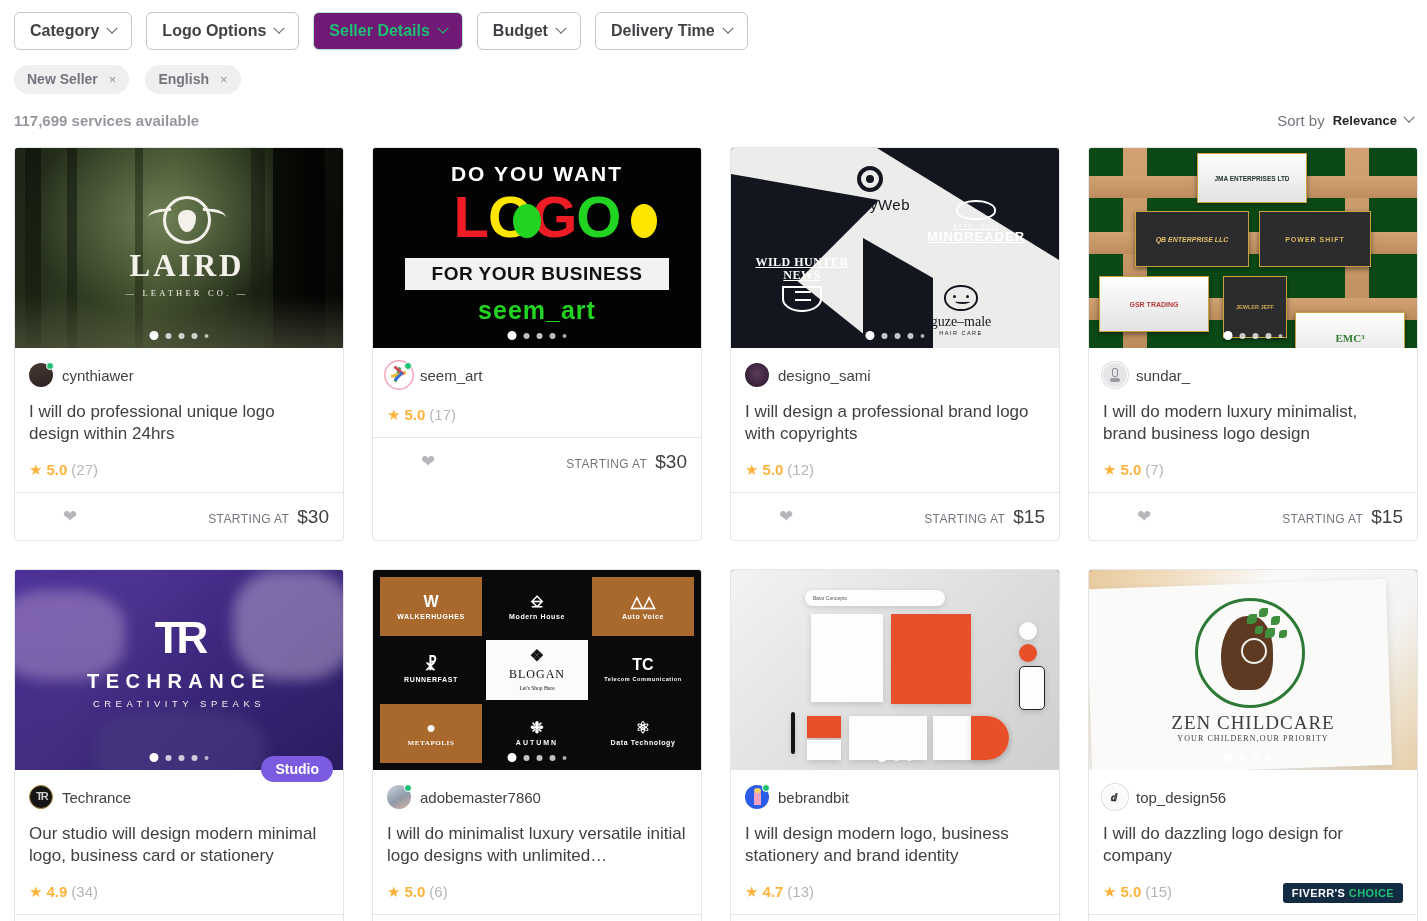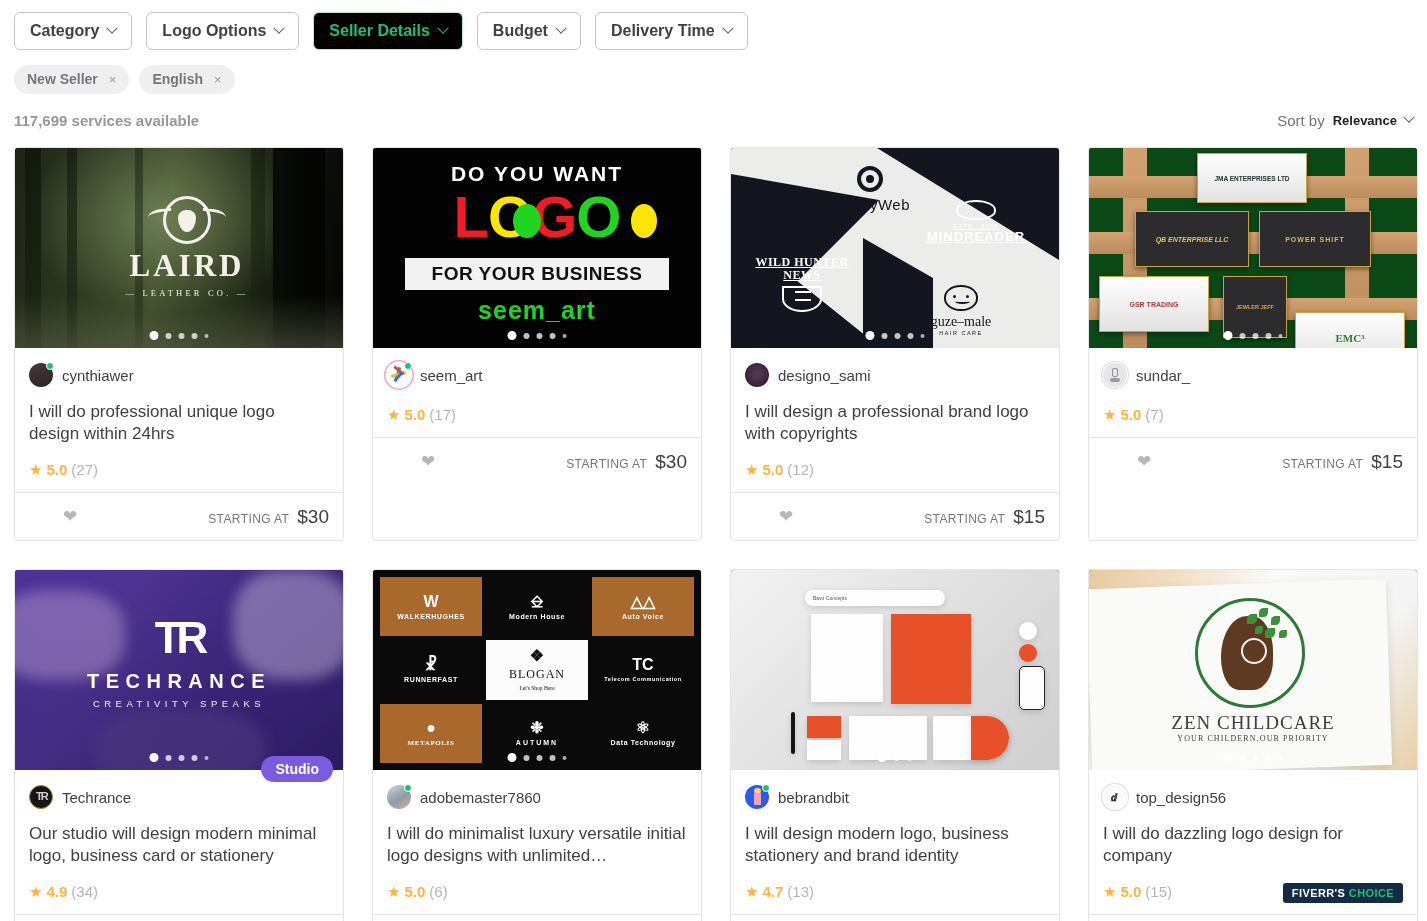--- a/index.html
+++ b/index.html
@@ -20,21 +20,21 @@
   .filter-pills { display: flex; gap: 14px; align-items: center; }
   .filter-pill {
     display: flex; align-items: center; gap: 9px;
     height: 38px; padding: 0 15px;
     border: 1px solid #c5c6c9; border-radius: 6px;
     background: #fff;
     font-size: 16px; font-weight: 700; color: #404145;
     cursor: pointer; white-space: nowrap;
   }
   .filter-pill.active {
-    background: #000000; border-color: #b9e6cd; color: #1dbf73;
+    background: #701a75; border-color: #b9e6cd; color: #1dbf73;
   }
   .filter-pill.active .chev { border-color: #1dbf73; }
   .chev {
     width: 8px; height: 8px; display: inline-block;
     border-right: 1.8px solid #62646a; border-bottom: 1.8px solid #62646a;
     transform: rotate(45deg) translate(-2px,-2px);
   }
 
   .toggles { display: flex; align-items: center; margin-left: auto; gap: 44px; padding-right: 2px;}
   .toggle-wrap { display: flex; align-items: center; gap: 11px; cursor: pointer; }
@@ -43,21 +43,21 @@
     background: #dadbdd; position: relative; flex: none;
   }
   .switch .knob {
     position: absolute; top: 2px; left: 2px;
     width: 14px; height: 14px; border-radius: 50%;
     background: #fff; box-shadow: 0 1px 2px rgba(0,0,0,.25);
   }
   .toggle-label { font-size: 16px; font-weight: 700; color: #62646a; white-space: nowrap; }
 
   
-  .tags-row { display: flex; gap: 10px; padding: 6px 14px 0 14px; height: 36px; align-items: center; }
+  .tags-row { display: flex; gap: 16px; padding: 6px 14px 0 14px; height: 36px; align-items: center; }
   .tag {
     display: flex; align-items: center; gap: 11px;
     height: 29px; padding: 0 13px;
     border-radius: 15px; background: #efeff0;
     font-size: 14px; font-weight: 700; color: #74767e;
     cursor: pointer;
   }
   .tag .x { font-size: 13px; color: #95979d; font-weight: 400; }
 
   
@@ -522,20 +522,21 @@
     <div class="card-body">
       <div class="seller-row">
         <span class="avatar ring2">
           <span class="face" style="display:block;background:#e6e6e8;position:relative;">
             <span style="position:absolute;left:9px;top:5px;width:6px;height:9px;border:1.5px solid #8d8f94;border-radius:2px;"></span>
             <span style="position:absolute;left:7px;top:15px;width:10px;height:4px;background:#9a9ca1;border-radius:2px;"></span>
           </span>
         </span>
         <span class="seller-name">sundar_</span>
       </div>
+      <div class="card-title">I will do modern luxury minimalist, brand business logo design</div>
       <div class="rating-row">
         <span class="star">★</span>
         <span class="rating-val">5.0</span>
         <span class="rating-cnt">(7)</span>
       </div>
     </div>
     <div class="card-footer">
       <span class="icon-btn hamburger">
           <span></span>
           <span></span>

